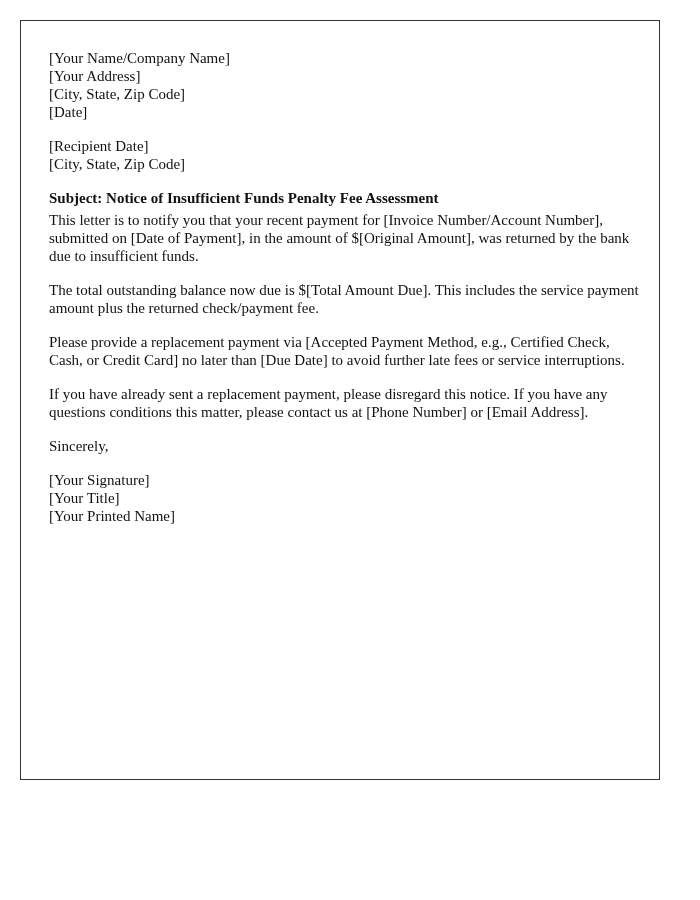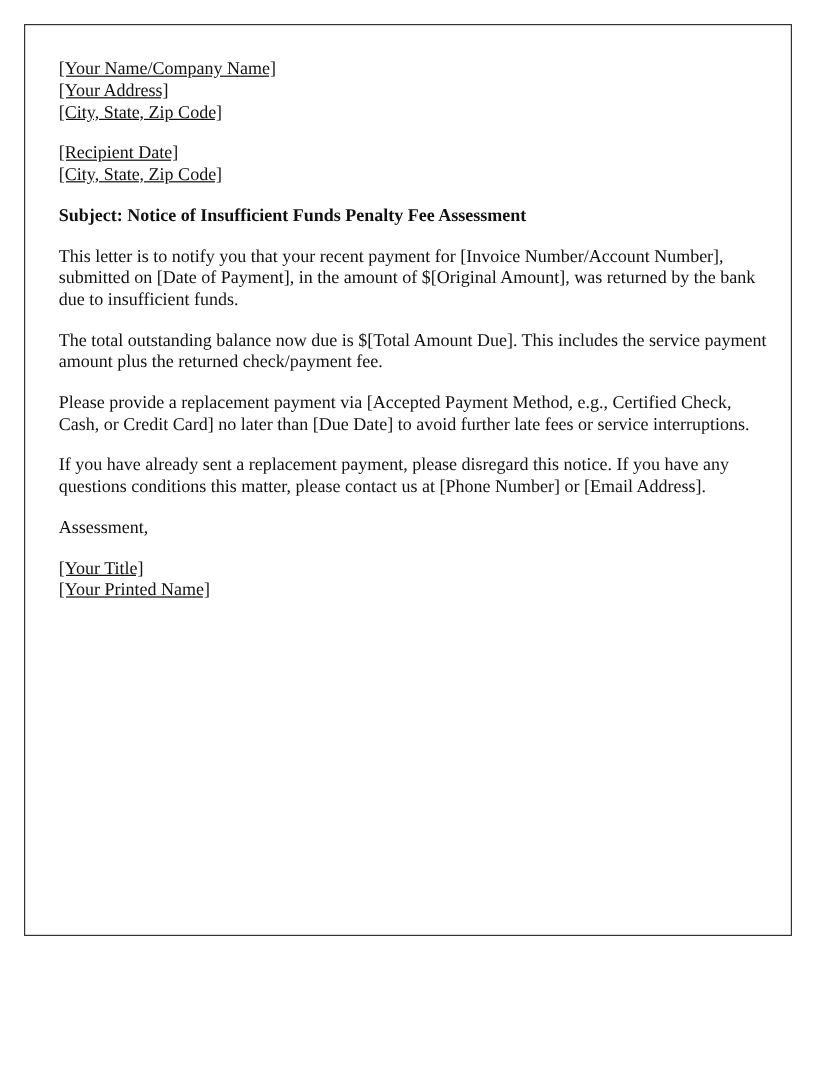--- a/index.html
+++ b/index.html
@@ -30,56 +30,57 @@
       top: 28px;
       width: 590px;
       font-size: 15px;
       line-height: 18px;
     }
     .block {
       margin: 0 0 16px 0;
     }
     .line {
       display: block;
-      text-decoration: underline;
     }
     .subject {
       font-weight: bold;
-      margin: 0 0 16px 0;
+      margin: 0 0 4px 0;
     }
     p {
       margin: 0 0 16px 0;
     }
   </style>
 </head>
 <body>
 
 <div class="page">
   <div class="content">
 
     <div class="block">
       <span class="line">[Your Name/Company Name]</span>
       <span class="line">[Your Address]</span>
       <span class="line">[City, State, Zip Code]</span>
+      <span class="line">[Date]</span>
     </div>
 
     <div class="block">
       <span class="line">[Recipient Date]</span>
       <span class="line">[City, State, Zip Code]</span>
     </div>
 
     <div class="subject">Subject: Notice of Insufficient Funds Penalty Fee Assessment</div>
 
 
     <p>This letter is to notify you that your recent payment for [Invoice Number/Account Number], submitted on [Date of Payment], in the amount of $[Original Amount], was returned by the bank due to insufficient funds.</p>
     <p>The total outstanding balance now due is $[Total Amount Due]. This includes the service payment amount plus the returned check/payment fee.</p>
     <p>Please provide a replacement payment via [Accepted Payment Method, e.g., Certified Check, Cash, or Credit Card] no later than [Due Date] to avoid further late fees or service interruptions.</p>
     <p>If you have already sent a replacement payment, please disregard this notice. If you have any questions conditions this matter, please contact us at [Phone Number] or [Email Address].</p>
 
-    <p>Assessment,</p>
+    <p>Sincerely,</p>
 
     <div class="block">
+      <span class="line">[Your Signature]</span>
       <span class="line">[Your Title]</span>
       <span class="line">[Your Printed Name]</span>
     </div>
 
   </div>
 </div>
 
 </body></html>

